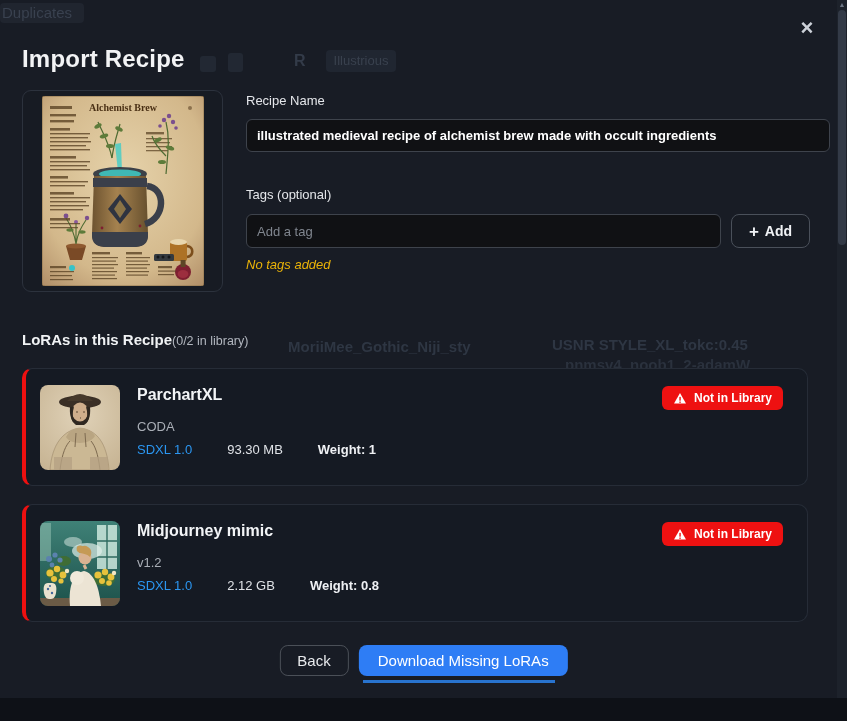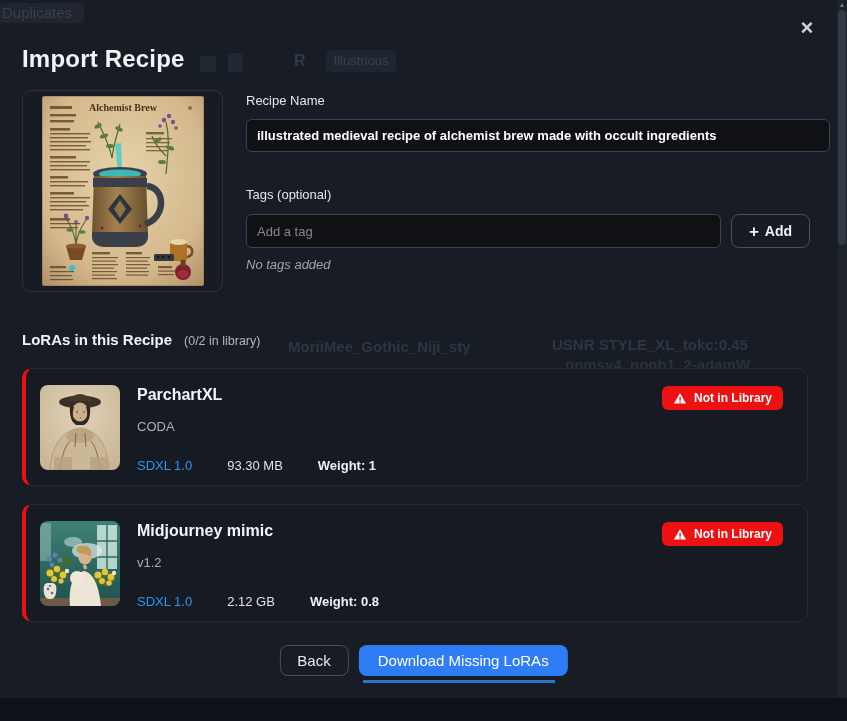--- a/index.html
+++ b/index.html
@@ -30,33 +30,33 @@
   .thumb-card { position:absolute; left:22px; top:90px; width:201px; height:202px; background:#171b23;
     border:1px solid #2c323d; border-radius:9px; display:flex; align-items:center; justify-content:center; }
   .field-label { position:absolute; font-size:13px; color:#e4e6ea; }
   .text-input { position:absolute; background:#101114; border:1px solid #3e434c; border-radius:6px;
     color:#ffffff; font-family:"Liberation Sans", sans-serif; font-size:13px; font-weight:bold; padding:0 10px; outline:none; }
   .text-input::placeholder { color:#80868f; font-weight:normal; }
   .add-btn { position:absolute; left:731px; top:214px; width:79px; height:34px; background:#171b23;
     border:1px solid #4a505a; border-radius:8px; color:#f0f2f5; font-size:14px; font-weight:bold; cursor:pointer;
     display:flex; align-items:center; justify-content:center; gap:6px; font-family:"Liberation Sans", sans-serif; }
   .plus { font-size:17px; font-weight:bold; line-height:1; }
-  .no-tags { position:absolute; left:246px; top:257px; font-style:italic; font-size:13px; color:#a3a3a3; }
-  .loras-head { position:absolute; left:22px; top:331px; display:flex; align-items:baseline; gap:12px; }
+  .no-tags { position:absolute; left:246px; top:257px; font-style:italic; font-size:13px; color:#eab308; }
+  .loras-head { position:absolute; left:22px; top:331px; display:flex; align-items:baseline; }
   .loras-title { font-size:15px; font-weight:bold; color:#f0f2f4; }
   .loras-count { font-size:12.5px; color:#b2b7bf; }
   .lora-card { position:absolute; left:22px; width:786px; height:118px; background:#151a23;
     border:1px solid #262c37; border-left:4px solid #ee1010; border-radius:10px;
     display:flex; align-items:center; padding:0 24px 0 14px; gap:17px; }
   .lora-thumb { width:80px; height:85px; border-radius:8px; overflow:hidden; flex:none; }
   .lora-body { flex:1; align-self:flex-start; padding-top:17px; }
   .lora-toprow { display:flex; align-items:flex-start; justify-content:space-between; }
   .lora-name { font-size:16px; font-weight:bold; color:#f2f4f6; }
   .lora-version { font-size:13px; color:#a9aeb6; margin-top:9px; }
-  .lora-meta { display:flex; align-items:center; gap:35px; margin-top:24px; font-size:13px; }
+  .lora-meta { display:flex; align-items:center; gap:35px; margin-top:8px; font-size:13px; }
   .base-model { color:#2b96f1; }
   .file-size { color:#dfe2e6; }
   .weight { color:#eef0f3; font-weight:bold; }
   .badge { display:flex; align-items:center; gap:7px; background:#ee1111; color:#ffffff;
     font-size:12px; font-weight:bold; border-radius:6px; padding:5px 11px; line-height:14px; }
   .badge svg { width:14px; height:13px; display:block; }
   .footer { position:absolute; top:645px; left:50%; transform:translateX(-50%); display:flex; gap:10px; }
   .back-btn { background:transparent; border:1px solid #4b5058; border-radius:8px; color:#e8eaed;
     font-size:15px; padding:6px 17px; cursor:pointer; font-family:"Liberation Sans", sans-serif; }
   .download-btn { background:#2e7df5; border:none; border-radius:8px; color:#ffffff;

